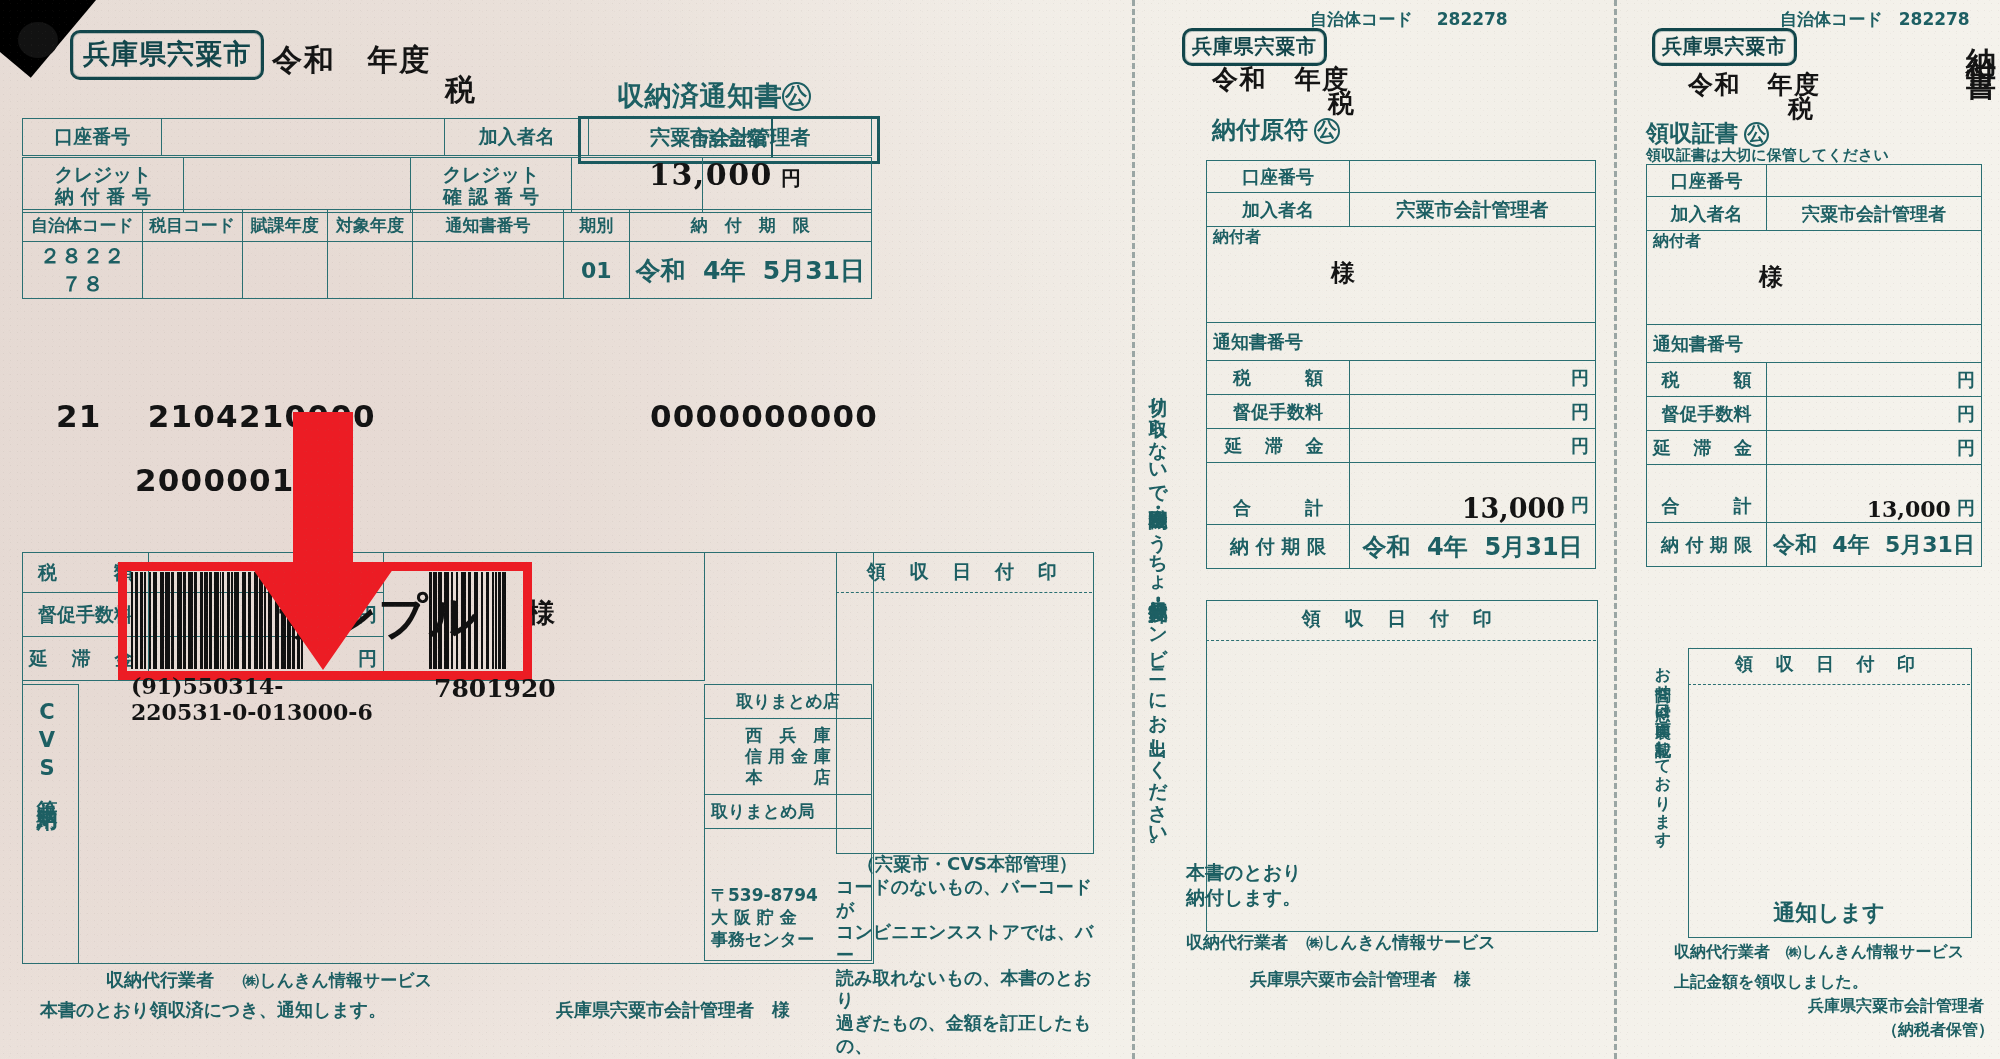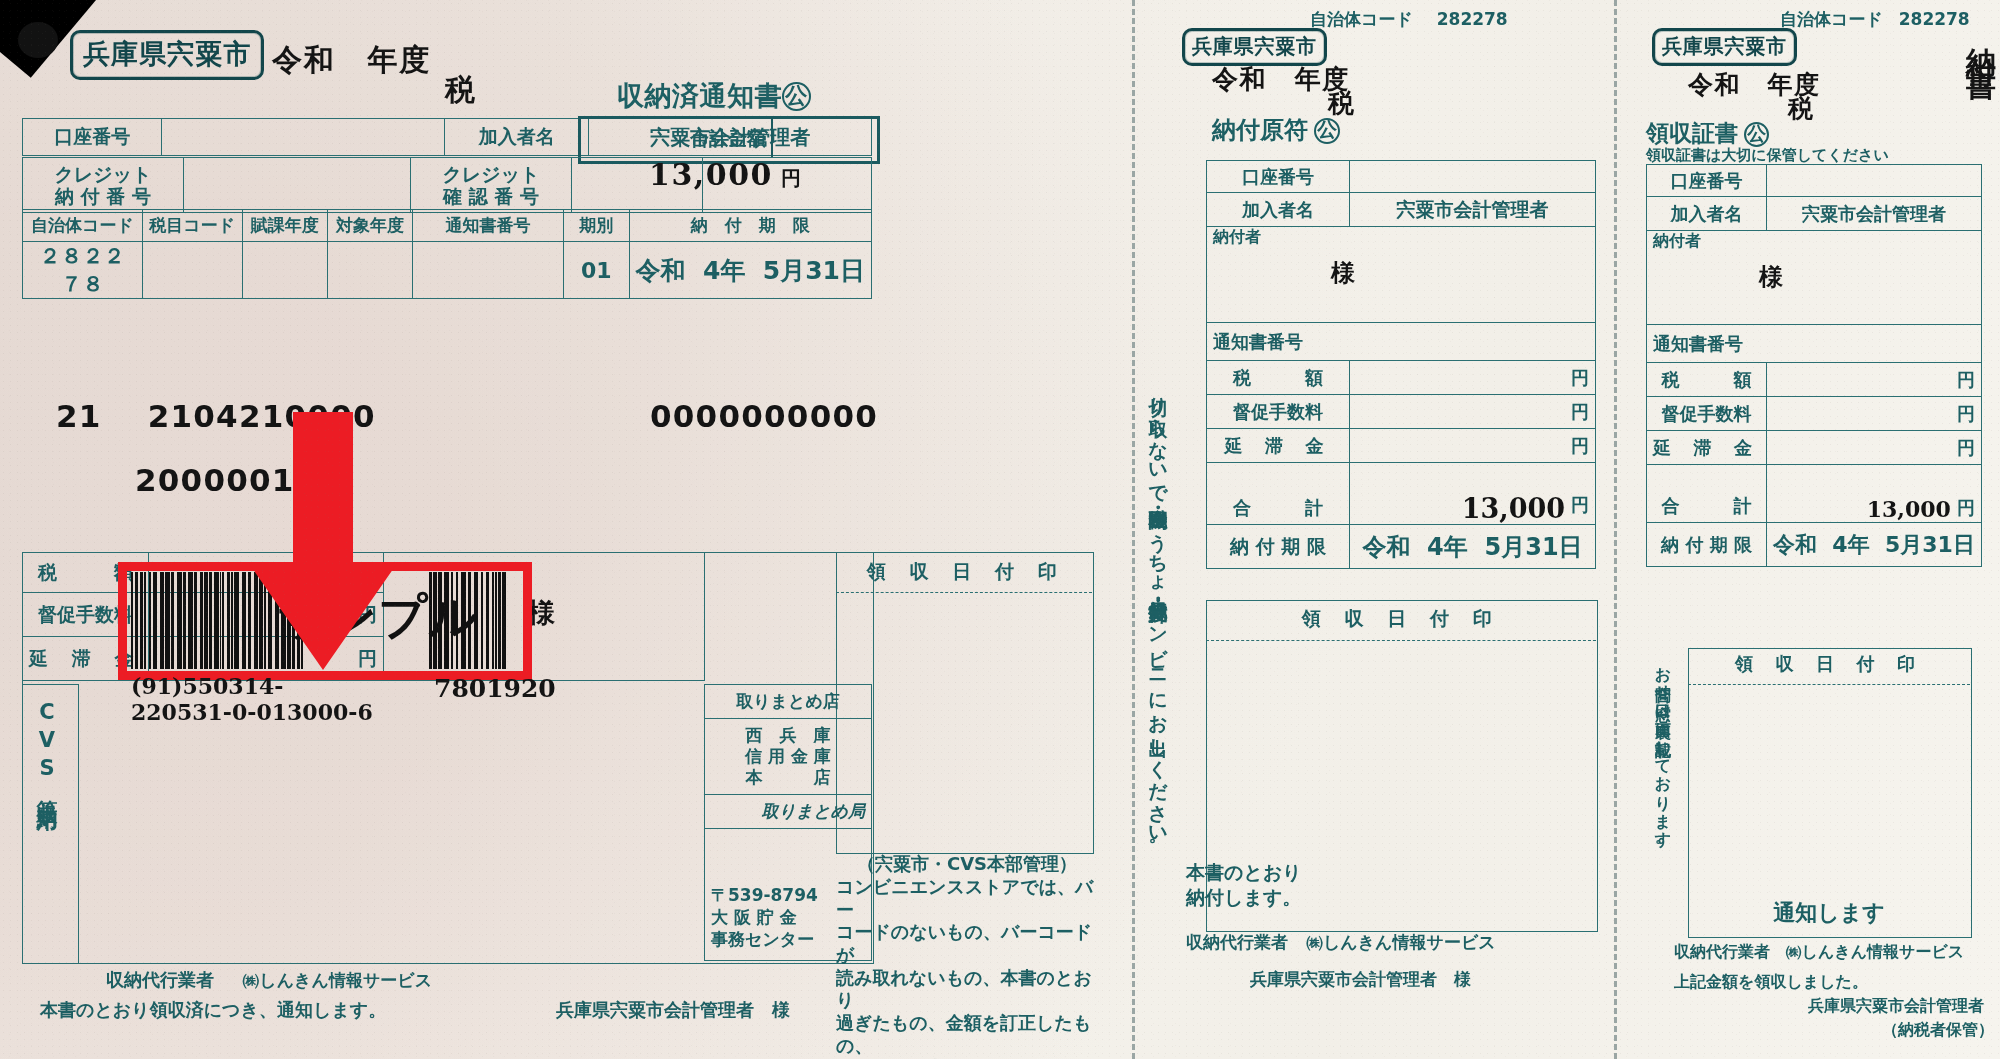--- a/index.html
+++ b/index.html
@@ -289,37 +289,37 @@
         <td class="lbl" style="text-align:center;">取りまとめ店</td>
       </tr>
       <tr style="height:76px;">
         <td style="text-align:center;line-height:1.24;font-size:17px;">
           <div>西　兵　庫</div>
           <div>信 用 金 庫</div>
           <div>本　　　店</div>
         </td>
       </tr>
       <tr style="height:34px;">
-        <td class="lbl" style="text-align:right;font-style:italic;">取りまとめ局</td>
+        <td class="lbl" style="text-align:left;">取りまとめ局</td>
       </tr>
       <tr style="height:132px;">
         <td style="vertical-align:bottom;line-height:1.3;padding-bottom:10px;">
           <div>〒539-8794</div>
           <div>大 阪 貯 金</div>
           <div>事務センター</div>
         </td>
       </tr>
     </tbody>
       </table>
 
     <div style="position:absolute;left:836px;top:852px;width:262px;">
       <div class="ink" style="font-size:18px;font-weight:700;text-align:center;">（宍粟市・CVS本部管理）</div>
       <div class="ink" style="font-size:18px;font-weight:700;line-height:1.26;">
+        <div>コードのないもの、バーコードが</div>
         <div>コンビニエンスストアでは、バー</div>
-        <div>コードのないもの、バーコードが</div>
         <div>読み取れないもの、本書のとおり</div>
         <div>過ぎたもの、金額を訂正したもの、</div>
         <div>１枚の納付書が30万円を超え</div>
         <div>るものは取り扱いできません。</div>
       </div>
     </div>
 
     <div class="ink" style="position:absolute;left:40px;top:968px;width:790px;font-size:18px;font-weight:700;">
       <div style="padding-left:66px;">
         <span>収納代行業者</span>

